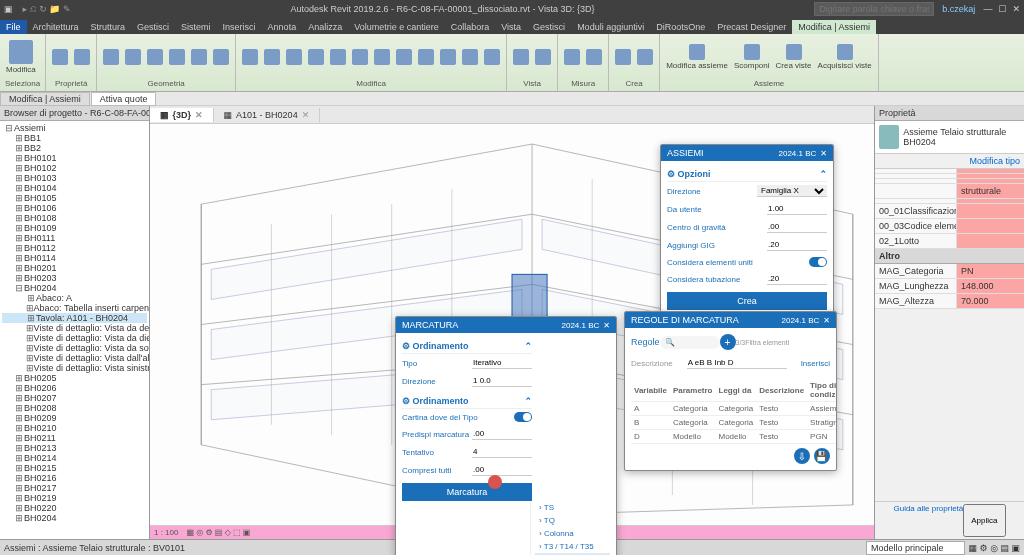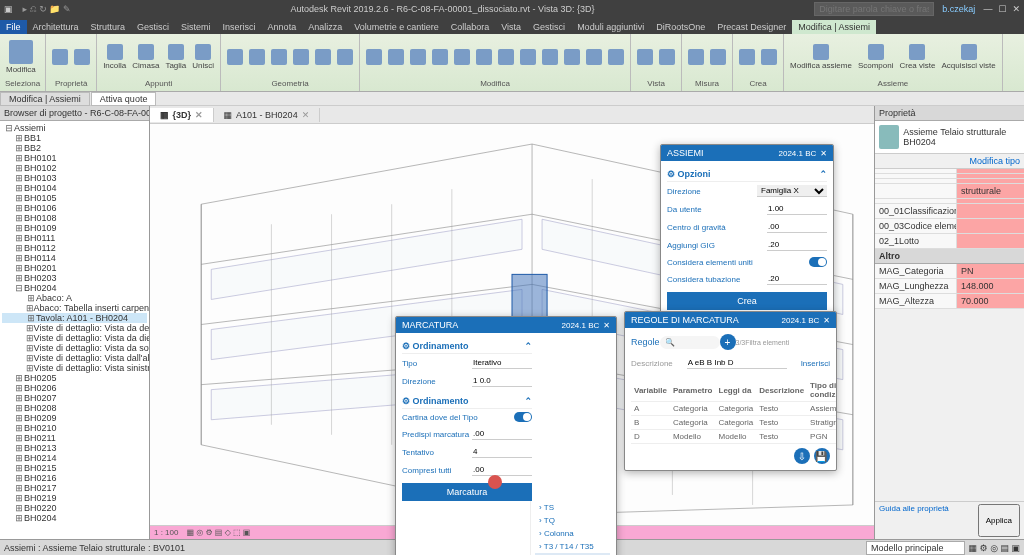--- a/index.html
+++ b/index.html
@@ -42,21 +42,21 @@
 .view-statusbar{position:absolute;bottom:0;left:0;right:0;height:14px;background:#f9a8d4;border-top:1px solid #ccc;display:flex;align-items:center;font-size:8px;color:#555;padding:0 4px;gap:8px}
 .props{width:150px;background:#f0f0f0;border-left:1px solid #999;display:flex;flex-direction:column;font-size:9px}
 .props-header{background:#d8d8d8;padding:2px 4px;border-bottom:1px solid #aaa}
 .props-type{background:#fff;padding:4px;display:flex;align-items:center;gap:4px;border-bottom:1px solid #ccc}
 .props-type-ico{width:24px;height:24px;background:#8bb;border-radius:2px}
 .props-grid{flex:1;overflow-y:auto}
 .props-row{display:flex;border-bottom:1px solid #ddd}
 .props-label{width:55%;padding:2px 4px;background:#f8f8f8;border-right:1px solid #ddd;white-space:nowrap;overflow:hidden}
 .props-value{width:45%;padding:2px 4px;background:#fca5a5}
 .props-group-hdr{background:#d8d8d8;padding:2px 4px;font-weight:bold;border-bottom:1px solid #aaa}
-.props-footer{display:flex;justify-content:space-between;padding:2px 4px;border-top:1px solid #ccc}
+.props-footer{display:flex;justify-content:center;padding:2px 4px;border-top:1px solid #ccc}
 .props-footer a{color:#0066cc;font-size:8px}
 .props-footer button{font-size:8px;padding:10px 6px}
 .statusbar{height:16px;background:#d8d8d8;border-top:1px solid #999;display:flex;align-items:center;justify-content:space-between;padding:0 4px;font-size:9px}
 .statusbar-right{display:flex;align-items:center;gap:4px}
 .model-select{background:#fff;border:1px solid #aaa;padding:1px 20px 1px 4px;font-size:9px}
 .float-panel{position:absolute;background:#fff;border:1px solid #888;box-shadow:0 2px 8px rgba(0,0,0,0.3);font-size:9px;border-radius:2px;overflow:hidden}
 .float-header{background:#1b6fb8;color:#fff;padding:3px 6px;display:flex;justify-content:space-between;align-items:center}
 .float-header-right{display:flex;gap:4px;font-size:8px;align-items:center}
 .float-body{padding:6px}
 .toggle{width:18px;height:10px;background:#ccc;border-radius:5px;position:relative;display:inline-block}
@@ -135,41 +135,20 @@
     <div class="ribbon-group">
       <div class="ribbon-group-icons">
         <div class="ribbon-btn">
           <div class="ico"></div>
         </div>
         <div class="ribbon-btn">
           <div class="ico"></div>
         </div>
       </div>
       <div class="ribbon-group-label">Proprietà</div>
-    </div>
-    <div class="ribbon-group">
-      <div class="ribbon-group-icons">
-        <div class="ribbon-btn">
-          <div class="ico"></div>
-          <div class="ribbon-btn-label">Incolla</div>
-        </div>
-        <div class="ribbon-btn">
-          <div class="ico"></div>
-          <div class="ribbon-btn-label">Cimasa</div>
-        </div>
-        <div class="ribbon-btn">
-          <div class="ico"></div>
-          <div class="ribbon-btn-label">Taglia</div>
-        </div>
-        <div class="ribbon-btn">
-          <div class="ico"></div>
-          <div class="ribbon-btn-label">Unisci</div>
-        </div>
-      </div>
-      <div class="ribbon-group-label">Appunti</div>
     </div>
     <div class="ribbon-group">
       <div class="ribbon-group-icons">
         <div class="ribbon-btn">
           <div class="ico"></div>
         </div>
         <div class="ribbon-btn">
           <div class="ico"></div>
         </div>
         <div class="ribbon-btn">

